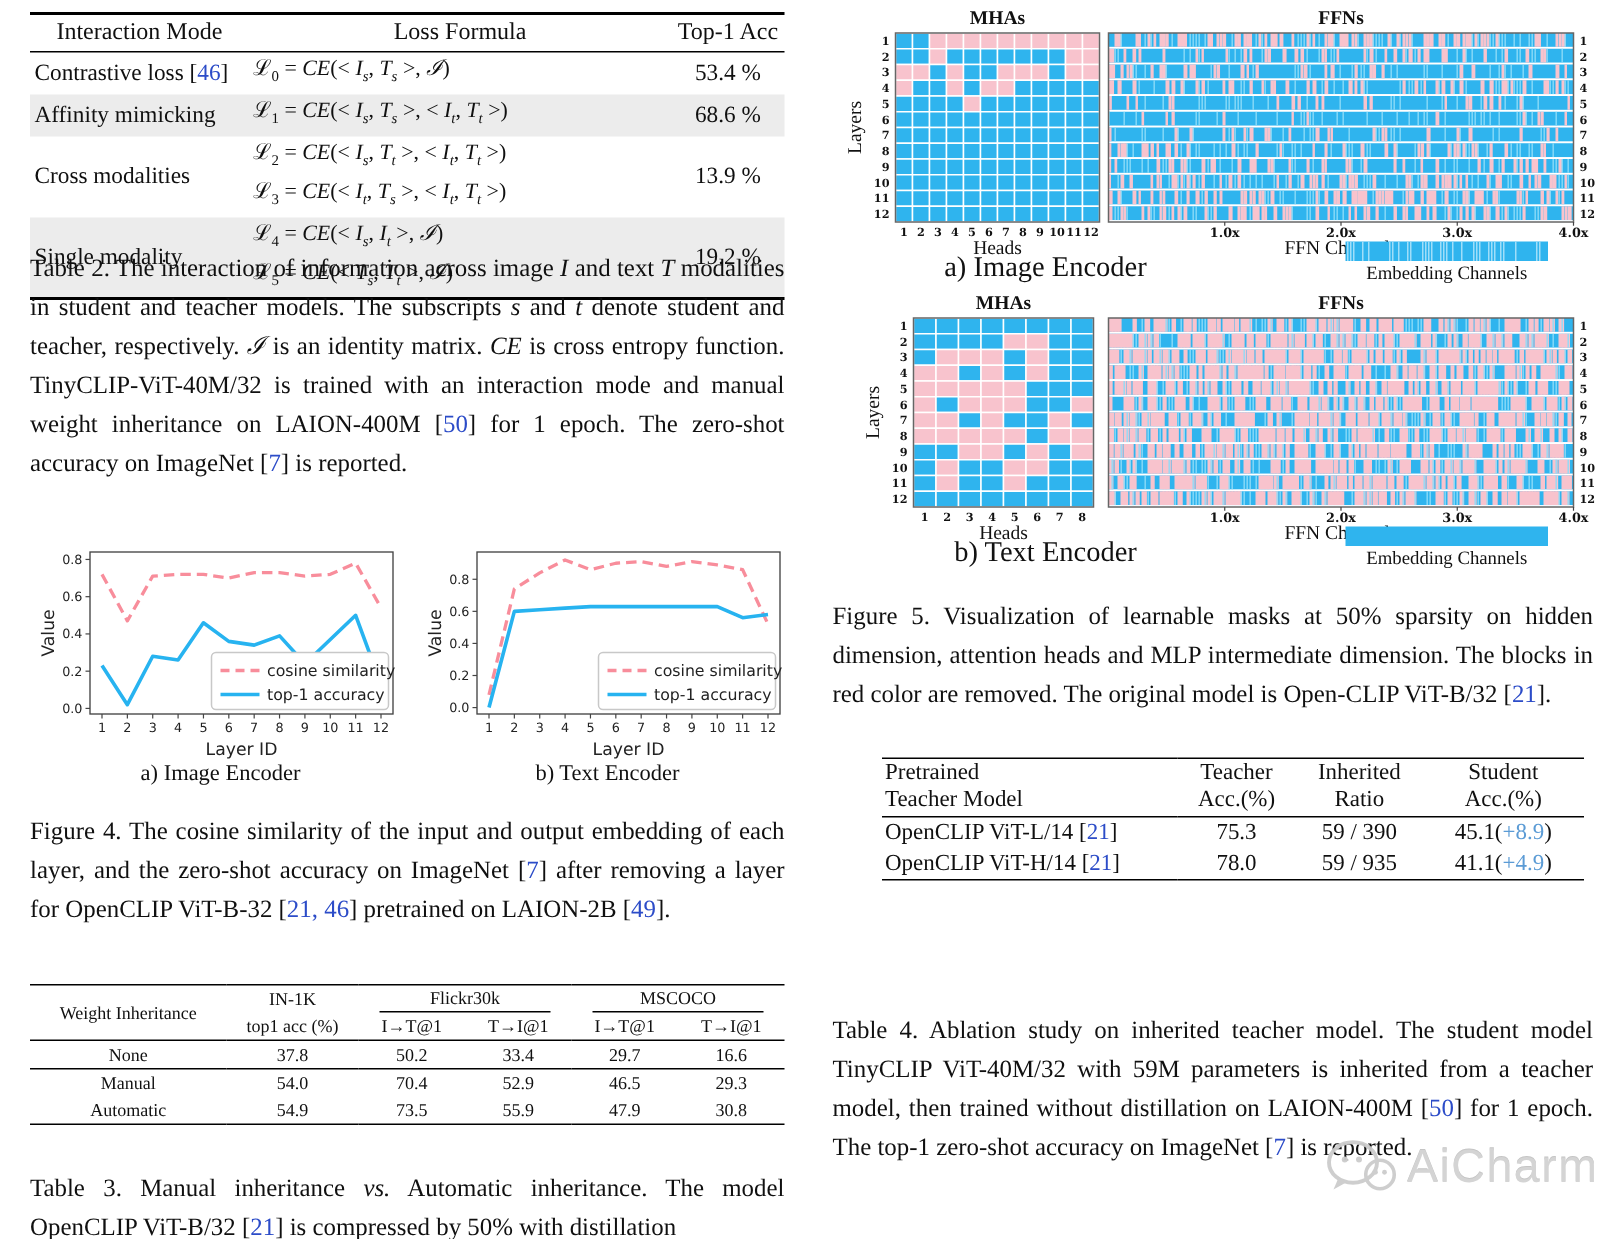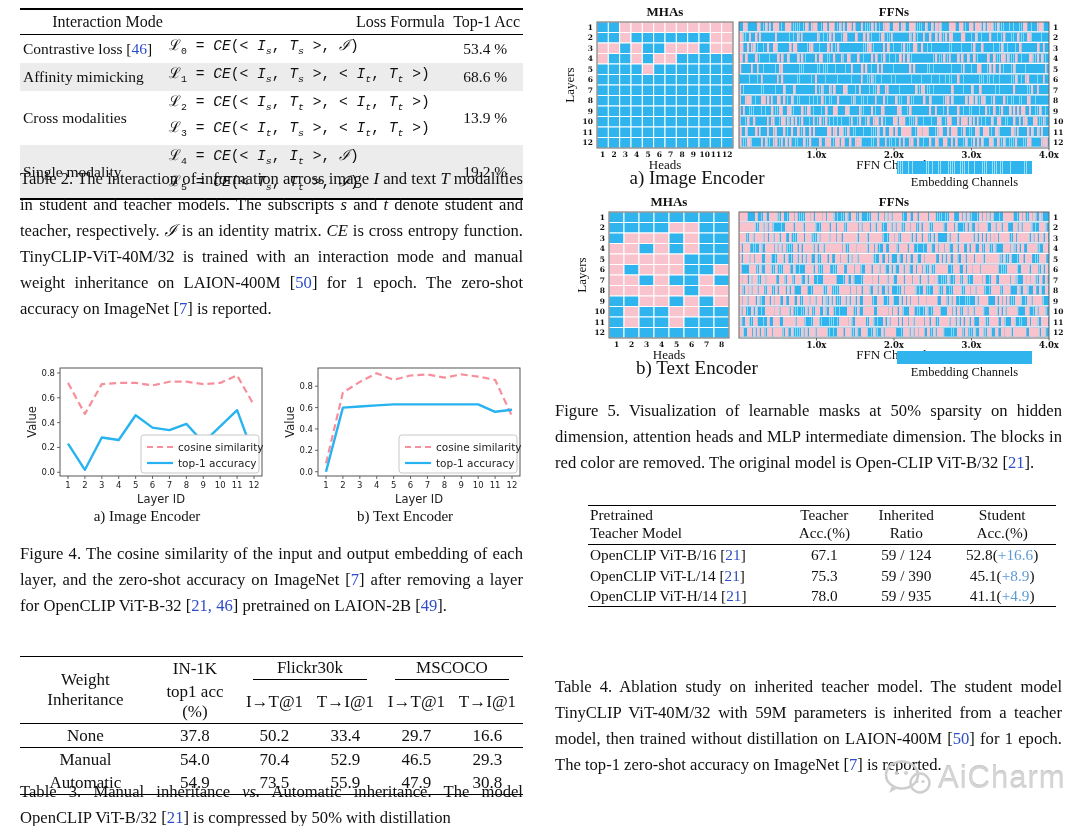--- a/index.html
+++ b/index.html
@@ -5,27 +5,27 @@
   html,body{margin:0;padding:0;}
   body{width:1080px;height:826px;position:relative;background:#fff;overflow:hidden;
        font-family:"Liberation Serif",serif;color:#101010;}
   .abs{position:absolute;}
   .cap{position:absolute;font-size:16.6px;line-height:26px;text-align:justify;color:#101010;}
   .ref{color:var(--ref);}
   .delta{color:var(--delta);}
   sub{font-size:68%;}
   
   table{border-collapse:collapse;width:100%;font-size:15.5px;color:#101010;}
-  .t2 th{font-weight:normal;text-align:right;padding:3px 3px;border-bottom:1.2px solid #000;font-size:16px;}
+  .t2 th{font-weight:normal;text-align:center;padding:3px 3px;border-bottom:1.2px solid #000;font-size:16px;}
   .t2 td{padding:1px 3px;vertical-align:middle;}
   .t2{border-top:2px solid #000;border-bottom:2px solid #000;}
-  .t2 .fo{font-family:Liberation Mono, monospace;font-size:14.6px;line-height:20px;}
+  .t2 .fo{font-family:Liberation Serif, serif;font-size:14.6px;line-height:20px;}
   .t2 .ac{text-align:center;}
   .shade{background:var(--shade);}
-  .t3{border-top:1.8px solid #000;border-bottom:1.8px solid #000;font-size:17px;}
+  .t3{border-top:1.8px solid #000;border-bottom:1.8px solid #000;font-size:12px;}
   .t3 th{font-weight:normal;padding:1px 2px;}
   .t3 td{text-align:center;padding:1.5px 2px;}
   .t3 .hdrline th{border-bottom:1.1px solid #000;}
   .t3 .cmid{border-bottom:1.1px solid #000;margin:0 12px;padding-bottom:1px;}
   .t3 .nonerow td{border-bottom:1.1px solid #000;}
   .t4{border-top:1.8px solid #000;border-bottom:1.8px solid #000;font-size:15.3px;}
   .t4 th{font-weight:normal;padding:0 2px 2px;border-bottom:1.1px solid #000;vertical-align:bottom;margin-left:16px;}
   .t4 td{padding:1.2px 2px;text-align:center;}
   .t4 td.rowname,.t4 th.rowname{text-align:left;}
   
@@ -2868,26 +2868,20 @@
             <div>Ratio</div>
         </th>
         <th>
           <div>Student</div>
             <div>Acc.(%)</div>
         </th>
       </tr>
     </thead>
     <tbody id="t4body">
         <tr>
-          <td class="rowname">OpenCLIP ViT-B/16 [<span class="ref">21</span>]</td>
-          <td>67.1</td>
-          <td>59 / 124</td>
-          <td>52.8(<span class="delta">+16.6</span>)</td>
-        </tr>
-        <tr>
           <td class="rowname">OpenCLIP ViT-L/14 [<span class="ref">21</span>]</td>
           <td>75.3</td>
           <td>59 / 390</td>
           <td>45.1(<span class="delta">+8.9</span>)</td>
         </tr>
         <tr>
           <td class="rowname">OpenCLIP ViT-H/14 [<span class="ref">21</span>]</td>
           <td>78.0</td>
           <td>59 / 935</td>
           <td>41.1(<span class="delta">+4.9</span>)</td>

